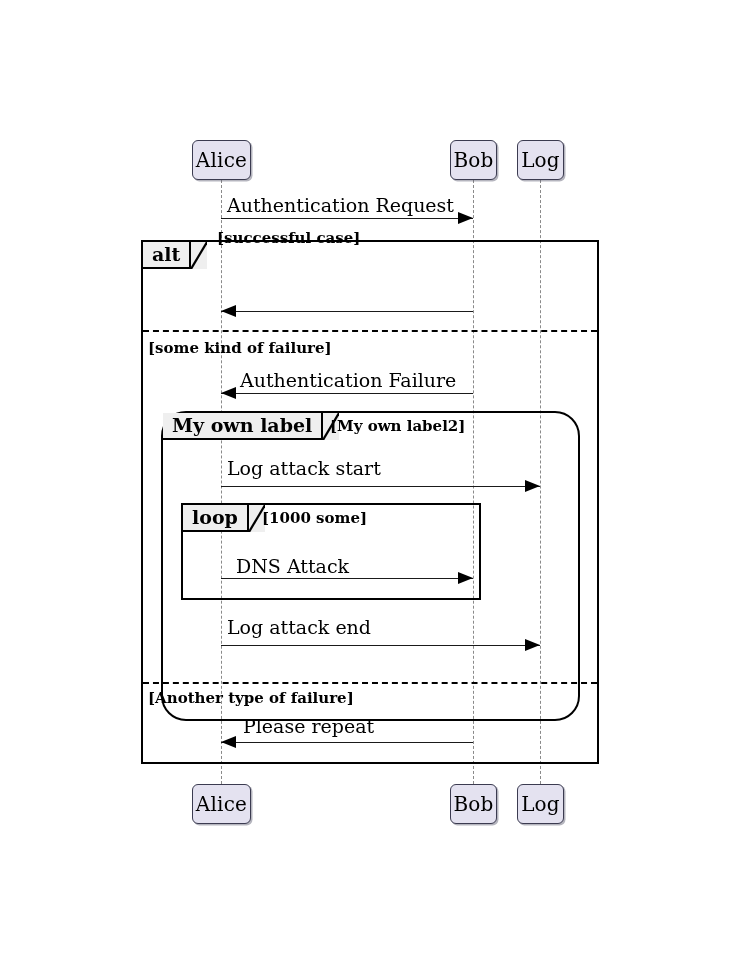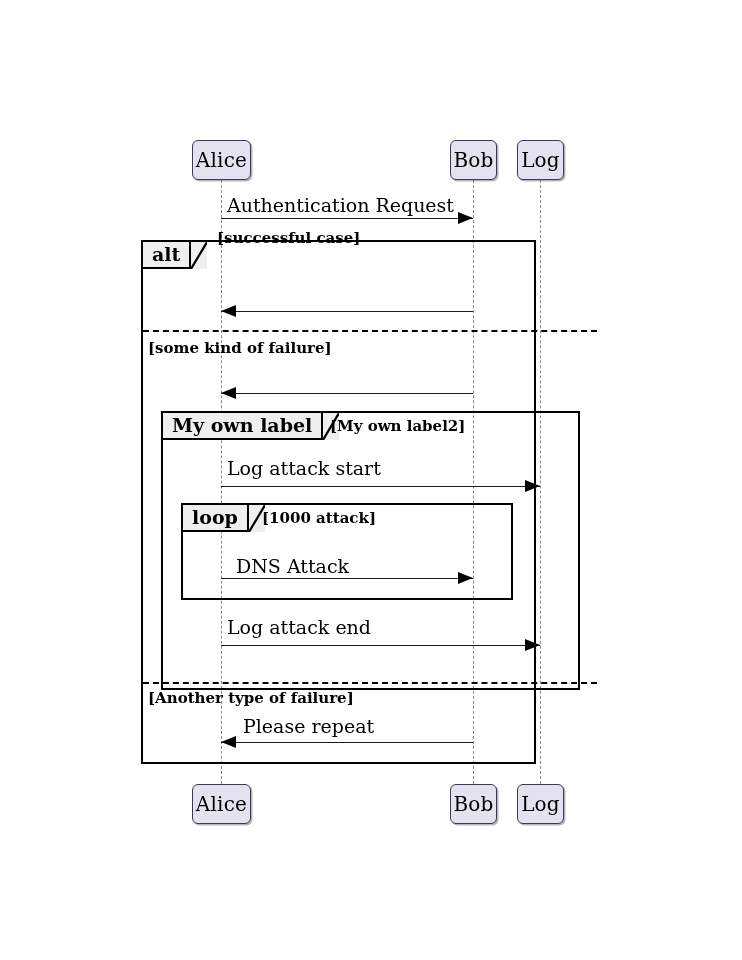--- a/index.html
+++ b/index.html
@@ -143,21 +143,21 @@
     <span>Bob</span>
   </div>
   <div class="participant" style="left:517px; top:140px; width:47px; height:40px;">
     <span>Log</span>
   </div>
 
   <div class="msg-label" style="left:227px; top:196px;">Authentication Request</div>
   <div class="msg-line" style="left:221px; top:218px; width:252px;"></div>
   <div class="msg-head right" style="left:458px; top:211.5px;"></div>
 
-  <div class="fragment" style="left:141px; top:240px; width:395px; height:524px;">
+  <div class="fragment" style="left:141px; top:240px; width:458px; height:524px;">
 
     <div class="frag-tab">
       <div class="tab-body">
         <span>alt</span>
       </div>
       <div class="tab-cut">
         <svg width="16" height="27" viewBox="0 0 16 27">
           <polygon points="0,0 16,0 0,27" fill="#efefef" stroke="none"></polygon>
           <line x1="16" y1="0" x2="0" y2="27" stroke="#000000" stroke-width="2.2"></line>
         </svg>
@@ -166,56 +166,57 @@
   </div>
 
   <div class="frag-guard" style="left:201px; top:231px;margin-left:16px;">[successful case]</div>
 
   <div class="msg-line" style="left:221px; top:311px; width:252px;"></div>
   <div class="msg-head left" style="left:221px; top:304.5px;"></div>
 
   <div class="frag-divider" style="left:143px; top:330px; width:454px;"></div>
   <div class="frag-guard" style="left:148px; top:341px;">[some kind of failure]</div>
 
+  <div class="msg-label" style="left:240px; top:371px;">Authentication Failure</div>
   <div class="msg-line" style="left:221px; top:393px; width:252px;"></div>
   <div class="msg-head left" style="left:221px; top:386.5px;"></div>
 
-  <div class="fragment" style="left:161px; top:411px; width:419px; height:279px;">
+  <div class="fragment" style="left:161px; top:411px; width:419px; height:310px;border-radius:25px;">
     <div class="frag-tab">
       <div class="tab-body">
         <span>My own label</span>
       </div>
       <div class="tab-cut">
         <svg width="16" height="27" viewBox="0 0 16 27">
           <polygon points="0,0 16,0 0,27" fill="#efefef" stroke="none"></polygon>
           <line x1="16" y1="0" x2="0" y2="27" stroke="#000000" stroke-width="2.2"></line>
         </svg>
       </div>
     </div>
   </div>
   <div class="frag-guard" style="left:330px; top:419px;">[My own label2]</div>
 
   <div class="msg-label" style="left:227px; top:459px;">Log attack start</div>
   <div class="msg-line" style="left:221px; top:486px; width:319px;"></div>
   <div class="msg-head right" style="left:525px; top:479.5px;"></div>
 
-  <div class="fragment" style="left:181px; top:503px; width:332px; height:97px;">
+  <div class="fragment" style="left:181px; top:503px; width:300px; height:97px;">
     <div class="frag-tab">
       <div class="tab-body">
         <span>loop</span>
       </div>
       <div class="tab-cut">
         <svg width="16" height="27" viewBox="0 0 16 27">
           <polygon points="0,0 16,0 0,27" fill="#efefef" stroke="none"></polygon>
           <line x1="16" y1="0" x2="0" y2="27" stroke="#000000" stroke-width="2.2"></line>
         </svg>
       </div>
     </div>
   </div>
-  <div class="frag-guard" style="left:262px; top:511px;">[1000 attack]</div>
+  <div class="frag-guard" style="left:262px; top:511px;">[1000 some]</div>
 
   <div class="msg-label" style="left:236px; top:557px;">DNS Attack</div>
   <div class="msg-line" style="left:221px; top:578px; width:252px;"></div>
   <div class="msg-head right" style="left:458px; top:571.5px;"></div>
 
   <div class="msg-label" style="left:227px; top:618px;">Log attack end</div>
   <div class="msg-line" style="left:221px; top:645px; width:319px;"></div>
   <div class="msg-head right" style="left:525px; top:638.5px;"></div>
 
   <div class="frag-divider" style="left:143px; top:682px; width:454px;"></div>

